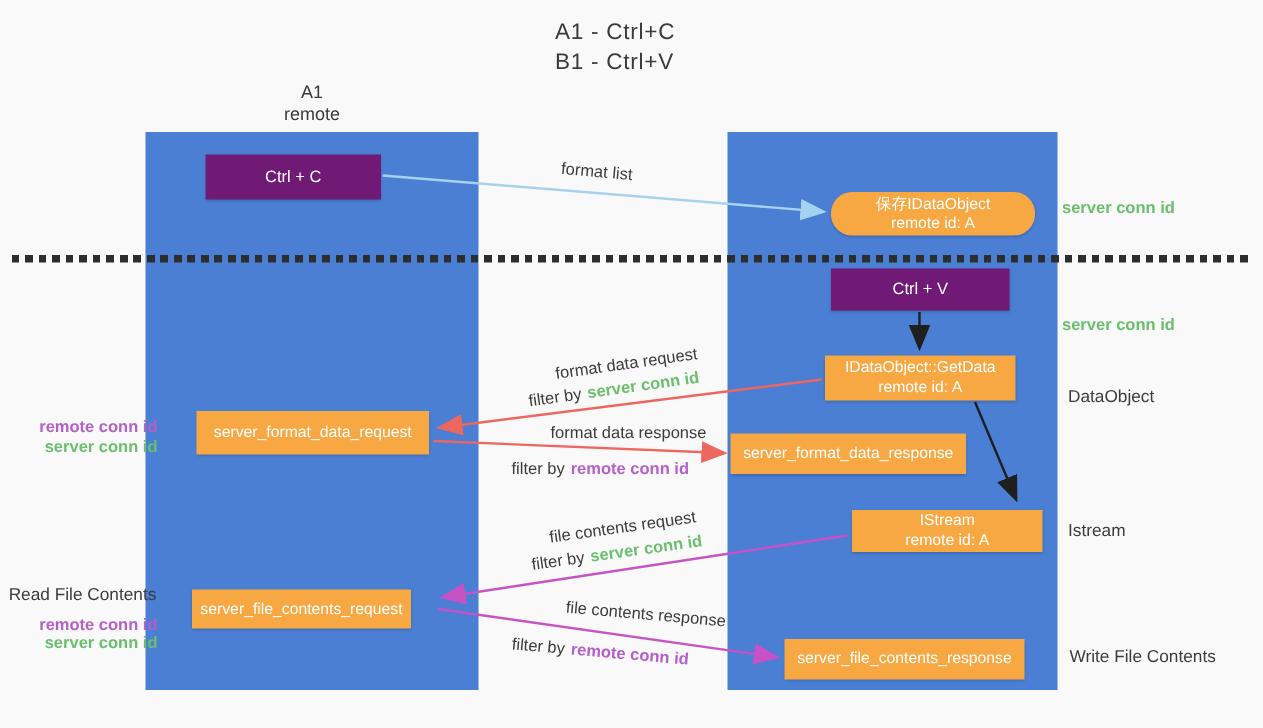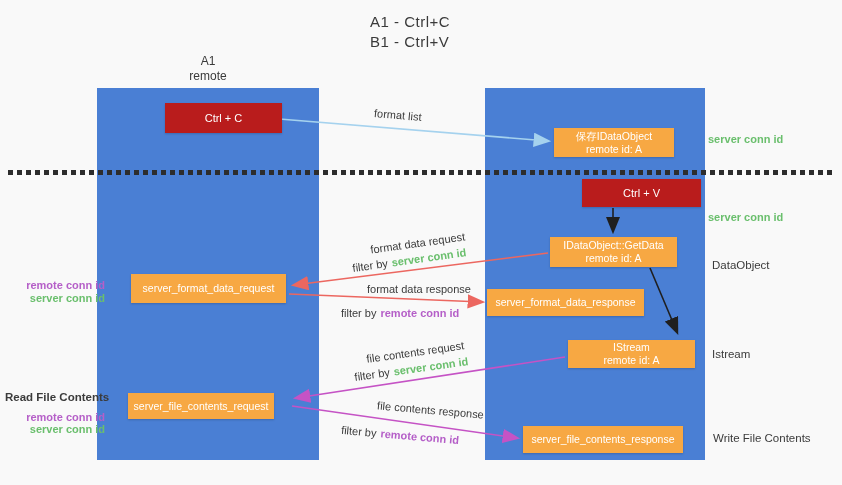--- a/index.html
+++ b/index.html
@@ -10,21 +10,21 @@
     color:#3b3b3b;
   }
   .abs{position:absolute;}
   .title{left:370px;top:12px;font-size:15px;line-height:20px;color:#3a3a3a;letter-spacing:.5px;}
   .lane-header{top:54px;text-align:center;font-size:12px;line-height:15px;color:#3a3a3a;}
   .lane{top:88px;height:372px;background:#4a7fd4;}
   .divider{left:8px;top:170px;width:828px;height:5px;
     background:repeating-linear-gradient(90deg,#2d2d2d 0 5px,transparent 5px 9px);}
   .node{display:flex;align-items:center;justify-content:center;text-align:center;
     color:#fff;font-size:10.5px;line-height:13px;box-shadow:0 1px 2px rgba(0,0,0,.18);}
-  .green-box{background:#b91c1c;margin-left:28px;}
+  .green-box{background:#701a75;}
   .orange-box{background:#f7a843;}
   .mid-label{font-size:11px;color:#3b3b3b;white-space:nowrap;}
   .side-label{font-size:11.5px;color:#3b3b3b;white-space:nowrap;}
   .bold-green{color:#6abf6d;font-weight:bold;}
   .bold-purple{color:#b55fc8;font-weight:bold;}
   .pair{margin-left:4px;}
   .left-col{width:100px;text-align:right;font-size:11px;line-height:12.5px;white-space:nowrap;}
   svg.arrows{position:absolute;left:0;top:0;pointer-events:none;}
 </style>
 </head>
@@ -68,21 +68,21 @@
     <line x1="289" y1="294" x2="482" y2="302" stroke="#ec6760" stroke-width="1.6" marker-end="url(#m-red)"></line>
     <line x1="650" y1="268" x2="677" y2="332" stroke="#1f1f1f" stroke-width="1.6" marker-end="url(#m-black)"></line>
     <line x1="565" y1="357" x2="296" y2="398" stroke="#c553c5" stroke-width="1.6" marker-end="url(#m-magenta)"></line>
     <line x1="292" y1="406" x2="517" y2="438" stroke="#c553c5" stroke-width="1.6" marker-end="url(#m-magenta)"></line>
   </svg>
 
   <div class="abs node green-box" style="left:137px;top:103px;width:117px;height:30px;font-size:11px;">
     <span>Ctrl + C</span>
   </div>
 
-  <div class="abs node orange-box" style="left:554px;top:128px;width:120px;height:29px;">
+  <div class="abs node orange-box" style="left:554px;top:128px;width:136px;height:29px;border-radius:14px;">
     <span><span>保存IDataObject</span><br>
     <span>remote id: A</span></span>
   </div>
 
   <div class="abs node green-box" style="left:554px;top:179px;width:119px;height:28px;font-size:11px;">
     <span>Ctrl + V</span>
   </div>
 
   <div class="abs node orange-box" style="left:550px;top:237px;width:127px;height:30px;">
     <span><span>IDataObject::GetData</span><br>
@@ -136,18 +136,18 @@
   <div class="abs side-label bold-green" style="left:708px;top:211px;font-size:11px;">server conn id</div>
   <div class="abs side-label" style="left:712px;top:259px;">DataObject</div>
   <div class="abs side-label" style="left:712px;top:348px;">Istream</div>
   <div class="abs side-label" style="left:713px;top:432px;">Write File Contents</div>
 
   <div class="abs left-col" style="left:5px;top:279px;">
     <div class="bold-purple">remote conn id</div>
     <div class="bold-green">server conn id</div>
   </div>
   <div class="abs left-col" style="left:5px;top:391px;">
-    <div style="font-size:11.5px;color:#3b3b3b;font-weight:bold;text-align:center;">Read File Contents</div>
+    <div style="font-size:11.5px;color:#3b3b3b;font-weight:normal;text-align:center;">Read File Contents</div>
     <div class="bold-purple" style="margin-top:7px;">remote conn id</div>
     <div class="bold-green">server conn id</div>
   </div>
 
 </div>
 
 </body></html>

